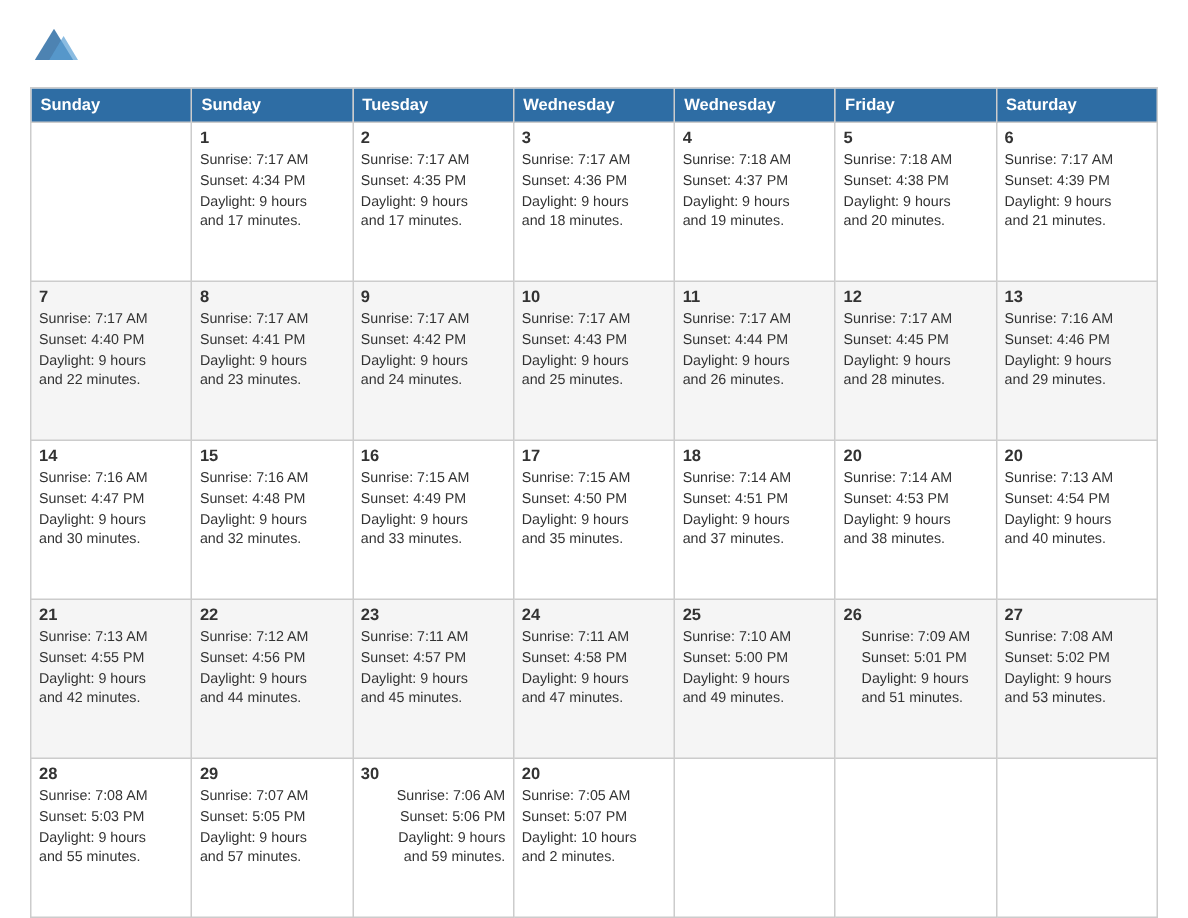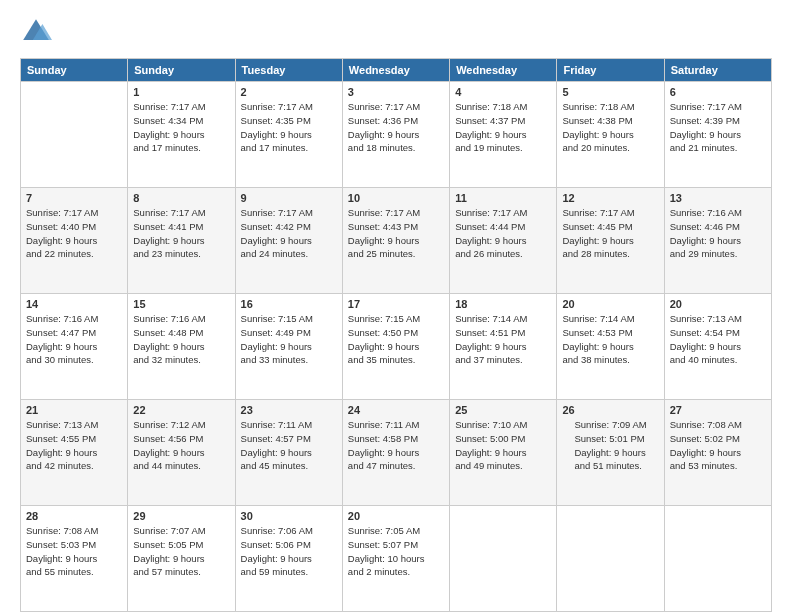--- a/index.html
+++ b/index.html
@@ -344,21 +344,21 @@
           </td>
           <td>
             <span class="day-num">29</span>
             <div class="day-info" style="white-space: pre-line;">Sunrise: 7:07 AM
 Sunset: 5:05 PM
 Daylight: 9 hours
 and 57 minutes.</div>
           </td>
           <td>
             <span class="day-num">30</span>
-            <div class="day-info" style="white-space: pre-line;">Sunrise: 7:06 AM
+            <div class="day-info" style="white-space: pre-line; text-align: right;">Sunrise: 7:06 AM
 Sunset: 5:06 PM
 Daylight: 9 hours
 and 59 minutes.</div>
           </td>
           <td>
             <span class="day-num">20</span>
             <div class="day-info" style="white-space: pre-line;">Sunrise: 7:05 AM
 Sunset: 5:07 PM
 Daylight: 10 hours
 and 2 minutes.</div>

